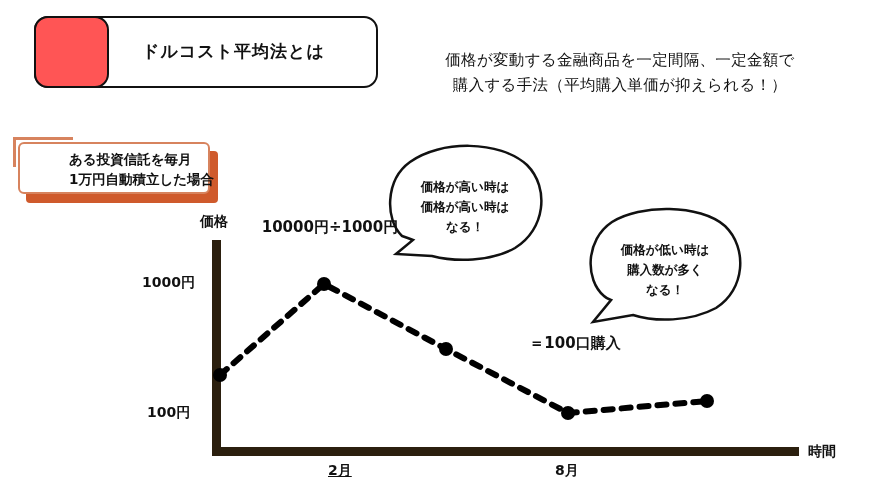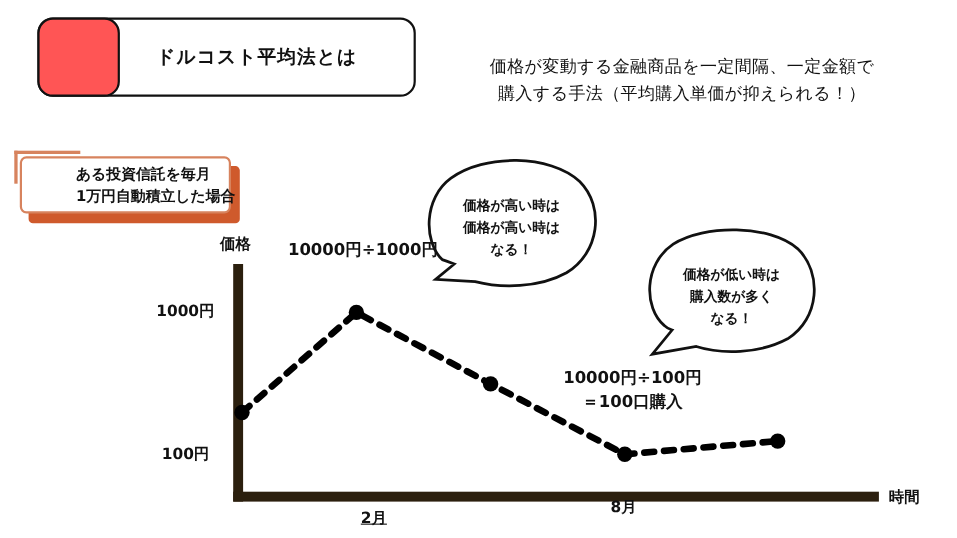--- a/index.html
+++ b/index.html
@@ -93,21 +93,20 @@
   <div>購入数が多く</div>
   <div>なる！</div>
 </div>
 
 <div class="abs axis-label" style="left:200px;top:213px;">価格</div>
 <div class="abs axis-label" style="left:808px;top:443px;">時間</div>
 
 <div class="abs tick-label" style="left:142px;top:274px;">1000円</div>
 <div class="abs tick-label" style="left:147px;top:404px;">100円</div>
 <div class="abs tick-label" style="left:328px;top:462px;text-decoration:underline;">2月</div>
-<div class="abs tick-label" style="left:555px;top:452px;">8月</div>
+<div class="abs tick-label" style="left:555px;top:462px;">8月</div>
 
 <div class="abs calc" style="left:245px;top:216px;width:170px;">
   <div>10000円÷1000円</div>
 </div>
 <div class="abs calc" style="left:495px;top:332px;width:160px;">
-  <div>10000円÷100円</div>
   <div>＝100口購入</div>
 </div>
 
 </body></html>

